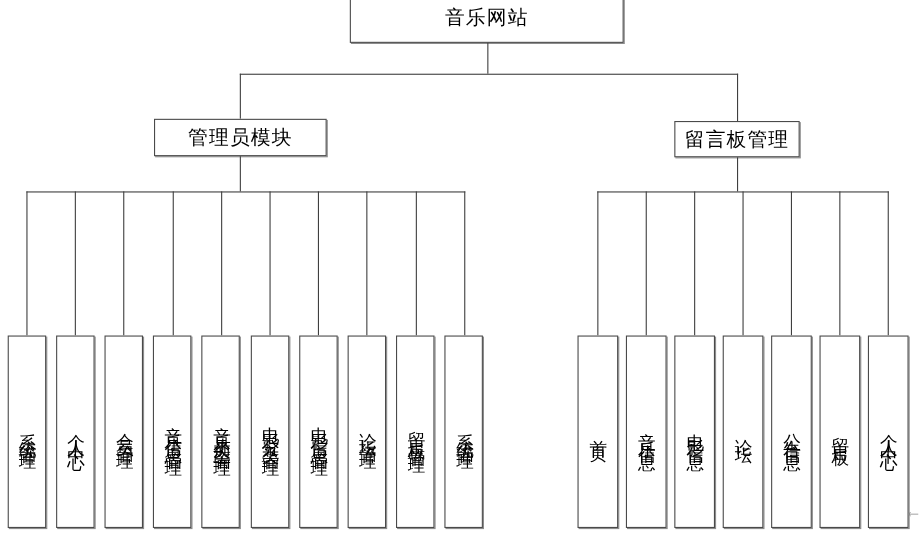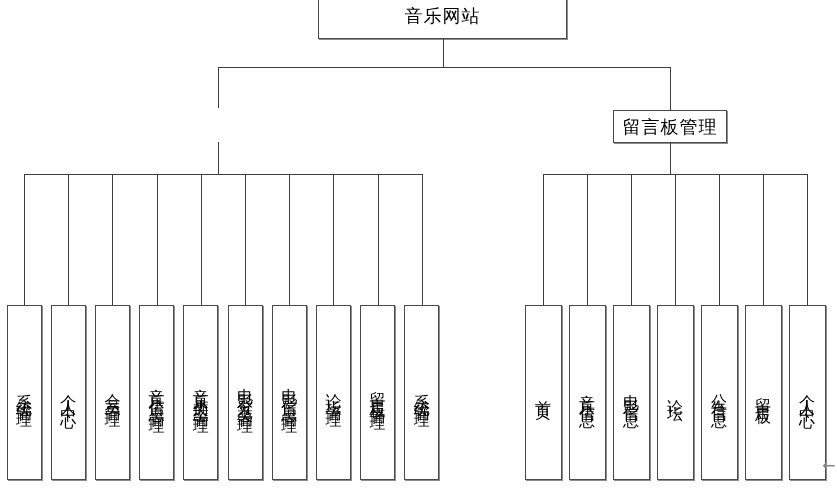--- a/index.html
+++ b/index.html
@@ -4,20 +4,21 @@
 <style>
   * { margin: 0; padding: 0; box-sizing: border-box; }
   html, body { background: #ffffff; }
   body { font-family: "DejaVu Sans", "Liberation Sans", sans-serif; color: #000; }
   .canvas {
     position: relative;
     width: 837px;
     height: 489px;
     background: #ffffff;
     overflow: hidden;
+    font-family: Liberation Serif, serif;
   }
   .line {
     position: absolute;
     background: #3f3f3f;
   }
   .box {
     position: absolute;
     background: #ffffff;
     border: 1px solid #4a4a4a;
     box-shadow: 1px 1px 0 #8c8c8c;
@@ -54,20 +55,23 @@
 
   <div class="box" style="left:318px; top:-7px; width:249px; height:46px;">
     <span class="hlabel">音乐网站</span>
   </div>
 
   <div class="line" style="left:443px; top:39px; width:1px; height:28px;"></div>
   <div class="line" style="left:218px; top:67px; width:453px; height:1px;"></div>
   <div class="line" style="left:218px; top:67px; width:1px; height:41px;"></div>
   <div class="line" style="left:670px; top:67px; width:1px; height:43px;"></div>
 
+  <div class="box" style="left:140px; top:108px; width:157px; height:34px;">
+    <span class="hlabel">管理员模块</span>
+  </div>
 
   <div class="box" style="left:613px; top:110px; width:114px; height:33px;">
     <span class="hlabel">留言板管理</span>
   </div>
 
   <div class="line" style="left:218px; top:142px; width:1px; height:32px;"></div>
   <div class="line" style="left:670px; top:143px; width:1px; height:31px;"></div>
   <div class="line" style="left:24px; top:174px; width:399px; height:1px;"></div>
   <div class="line" style="left:543px; top:174px; width:265px; height:1px;"></div>
 

